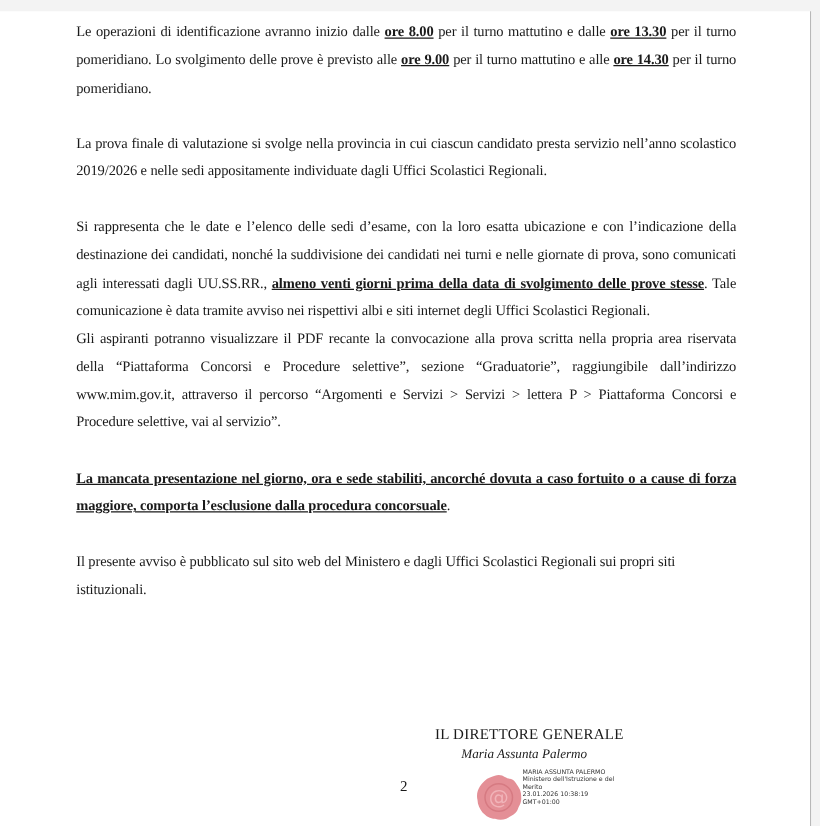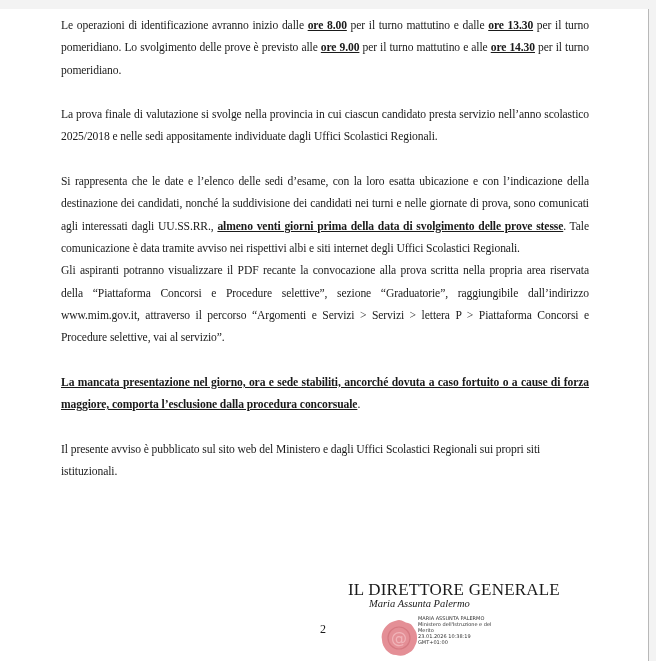--- a/index.html
+++ b/index.html
@@ -22,21 +22,21 @@
       font-size: 11.6px;
       line-height: 22.3px;
       letter-spacing: -0.1px;
     }
     .body-text p { margin: 0; }
     .justify { text-align: justify; text-align-last: left; }
     .gap { height: 22.3px; }
     .u { font-weight: bold; text-decoration: underline; }
     .signer {
       position: absolute; left: 348px; top: 571px;
-      font-size: 17px; letter-spacing: 0.2px;
+      font-size: 12px; letter-spacing: 0.2px;
     }
     .signer-name {
       position: absolute; left: 369px; top: 589px;
       font-size: 10.5px; font-style: italic;
     }
     .page-num {
       position: absolute; left: 320px; top: 613px;
       font-size: 12px;
     }
     .stamp {
@@ -51,21 +51,21 @@
   </style>
 </head>
 <body>
 
 <div class="page">
   <div class="body-text">
     <p class="justify">
       <span>Le operazioni di identificazione avranno inizio dalle </span><span class="u">ore 8.00</span><span> per il turno mattutino e dalle </span><span class="u">ore 13.30</span><span> per il turno pomeridiano. Lo svolgimento delle prove è previsto alle </span><span class="u">ore 9.00</span><span> per il turno mattutino e alle </span><span class="u">ore 14.30</span><span> per il turno pomeridiano.</span>
     </p>
     <div class="gap"></div>
-    <p class="justify">La prova finale di valutazione si svolge nella provincia in cui ciascun candidato presta servizio nell’anno scolastico 2025/2018 e nelle sedi appositamente individuate dagli Uffici Scolastici Regionali.</p>
+    <p class="justify">La prova finale di valutazione si svolge nella provincia in cui ciascun candidato presta servizio nell’anno scolastico 2019/2026 e nelle sedi appositamente individuate dagli Uffici Scolastici Regionali.</p>
     <div class="gap"></div>
     <p class="justify">
       <span>Si rappresenta che le date e l’elenco delle sedi d’esame, con la loro esatta ubicazione e con l’indicazione della destinazione dei candidati, nonché la suddivisione dei candidati nei turni e nelle giornate di prova, sono comunicati agli interessati dagli UU.SS.RR., </span><span class="u">almeno venti giorni prima della data di svolgimento delle prove stesse</span><span>. Tale comunicazione è data tramite avviso nei rispettivi albi e siti internet degli Uffici Scolastici Regionali.</span>
     </p>
     <p class="justify">Gli aspiranti potranno visualizzare il PDF recante la convocazione alla prova scritta nella propria area riservata della “Piattaforma Concorsi e Procedure selettive”, sezione “Graduatorie”, raggiungibile dall’indirizzo www.mim.gov.it, attraverso il percorso “Argomenti e Servizi &gt; Servizi &gt; lettera P &gt; Piattaforma Concorsi e Procedure selettive, vai al servizio”.</p>
     <div class="gap"></div>
     <p class="justify">
       <span class="u">La mancata presentazione nel giorno, ora e sede stabiliti, ancorché dovuta a caso fortuito o a cause di forza maggiore, comporta l’esclusione dalla procedura concorsuale</span><span>.</span>
     </p>
     <div class="gap"></div>

